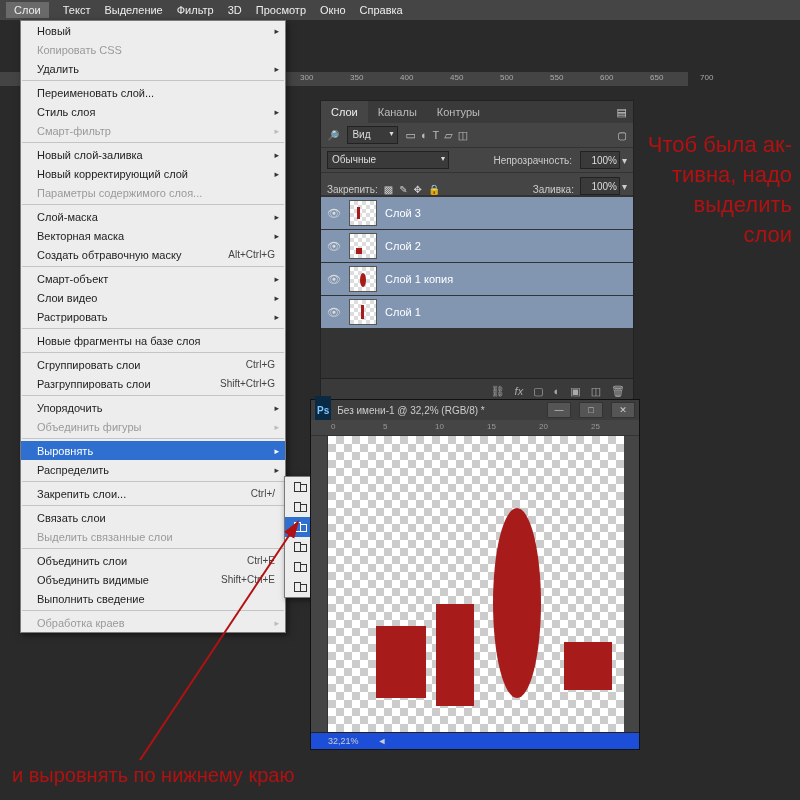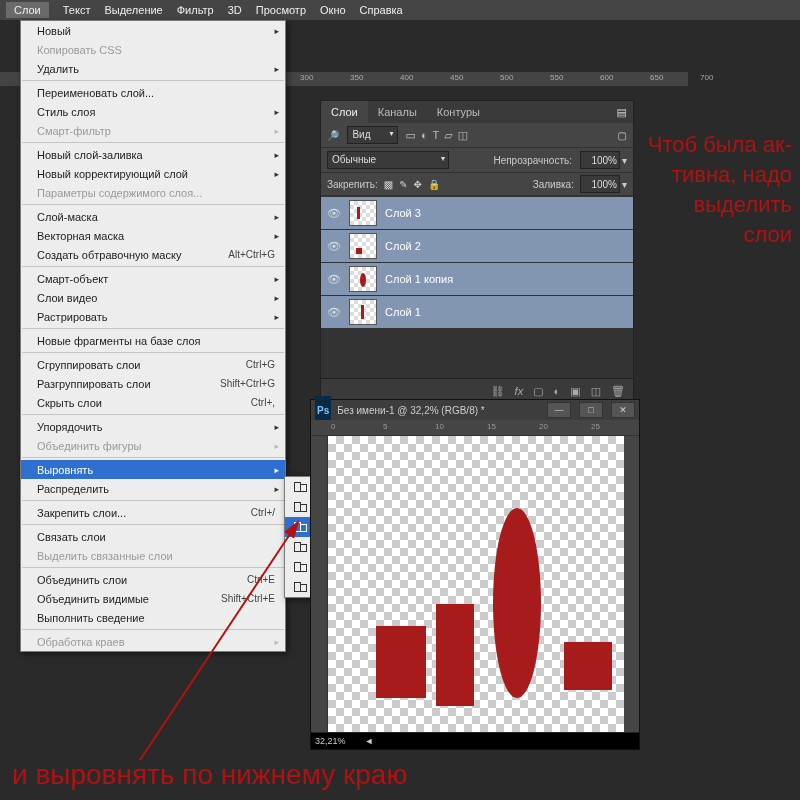--- a/index.html
+++ b/index.html
@@ -30,40 +30,40 @@
   .tabs{display:flex;align-items:center;height:22px;background:#3a3a3a;font-size:11px;color:#bbb}
   .tabs .tab{padding:0 10px;height:22px;line-height:22px}
   .tabs .tab.act{background:#454545;color:#eee}
   .tabs .sp{flex:1}
   .tabs .mn{margin-right:6px;color:#ccc}
   .toolbar1{display:flex;align-items:center;height:24px;padding:0 6px;gap:8px;color:#ccc;font-size:10px;border-bottom:1px solid #333}
   .dd{background:#3a3a3a;border:1px solid #222;padding:1px 26px 1px 4px;height:14px;line-height:14px;position:relative;color:#ddd}
   .dd::after{content:"▾";position:absolute;right:3px;top:0;font-size:8px}
   .pct{display:flex;align-items:center;gap:2px}
   .pct input{width:34px;height:14px;background:#3a3a3a;border:1px solid #222;color:#ddd;font-size:10px;text-align:right;padding-right:2px}
-  .toolbar2{display:flex;align-items:center;height:22px;padding:0 6px;gap:6px;color:#ccc;font-size:10px;border-bottom:1px solid #333}
+  .toolbar2{display:flex;align-items:flex-end;height:22px;padding:0 6px;gap:6px;color:#ccc;font-size:10px;border-bottom:1px solid #333}
   .ticons{display:flex;gap:5px;color:#bbb;font-size:11px}
   .layer{display:flex;align-items:center;height:32px;background:#8296b2;border-top:1px solid #333;gap:8px;padding:0 6px;color:#fff;font-size:11px}
   .layer .eye{width:14px;text-align:center;color:#ddd}
   .layer .thumb{width:26px;height:24px;background:#fff;border:1px solid #555;position:relative}
   .layer .thumb .chk{position:absolute;inset:0;background:repeating-conic-gradient(#ddd 0 25%,#fff 0 50%) 0 0/8px 8px}
   .layer .thumb .shp{position:absolute}
   .panel-bot{height:24px;background:#3a3a3a;display:flex;align-items:center;justify-content:flex-end;gap:10px;padding:0 8px;color:#aaa;border-top:1px solid #222;font-size:11px}
   
   .docwin{position:absolute;left:310px;top:399px;width:328px;background:#454545;border:1px solid #111}
   .docwin .titlebar{height:20px;display:flex;align-items:center;padding:0 4px;gap:6px;background:#3d3d3d;font-size:10px;color:#ccc}
   .docwin .titlebar .wb{width:22px;height:14px;background:#555;border:1px solid #333;display:flex;align-items:center;justify-content:center;font-size:9px;margin-left:2px}
   .docwin .titlebar .sp{flex:1}
   .docwin .hr{height:15px;background:#454545;display:flex;color:#999;font-size:8px;border-bottom:1px solid #333;padding-left:18px;position:relative}
   .docwin .hr span{position:absolute;top:2px}
   .docwin .body{display:flex}
   .docwin .vr{width:16px;background:#454545;border-right:1px solid #333}
   .canvas{width:296px;height:296px;background:repeating-conic-gradient(#ccc 0 25%,#fff 0 50%) 0 0/16px 16px;position:relative}
   .shape{position:absolute;background:#a71b1b}
-  .docwin .status{height:16px;background:#000000;color:#ccc;font-size:9px;padding:0 4px;display:flex;align-items:center;gap:19px;border-top:1px solid #222}
+  .docwin .status{height:16px;background:#1d4ed8;color:#ccc;font-size:9px;padding:0 17px;display:flex;align-items:center;gap:19px;border-top:1px solid #222}
   
   .ann{position:absolute;color:#b31111;font-size:22px;line-height:30px;text-align:right}
   .arrow-svg{position:absolute;pointer-events:none}
 </style>
 </head>
 <body>
 
 <div class="menubar">
   <span class="sel">Слои</span>
   <span>Текст</span>
@@ -144,24 +144,20 @@
     </div>
     <div class="sep"></div>
     <div class="row">
       <span class="lbl">Сгруппировать слои</span>
       <span class="sc">Ctrl+G</span>
     </div>
     <div class="row">
       <span class="lbl">Разгруппировать слои</span>
       <span class="sc">Shift+Ctrl+G</span>
     </div>
-    <div class="row">
-      <span class="lbl">Скрыть слои</span>
-      <span class="sc">Ctrl+,</span>
-    </div>
     <div class="sep"></div>
     <div class="row arrow">
       <span class="lbl">Упорядочить</span>
     </div>
     <div class="row dis arrow">
       <span class="lbl">Объединить фигуры</span>
     </div>
     <div class="sep"></div>
     <div class="row arrow hi">
       <span class="lbl">Выровнять</span>
@@ -342,21 +338,21 @@
       <div class="shape" style="left:236px;top:206px;width:48px;height:48px"></div>
     </div>
   </div>
   <div class="status">
     <span>32,21%</span>
     <span>◄</span>
   </div>
 </div>
 
 <div class="ann" style="right:8px;top:130px;width:150px">Чтоб была ак­тивна, надо вы­делить слои</div>
-<div class="ann" style="left:12px;bottom:10px;font-size:28px;text-align:center">и выровнять по нижнему краю</div>
+<div class="ann" style="left:12px;bottom:10px;font-size:20px;text-align:center">и выровнять по нижнему краю</div>
 
 <svg class="arrow-svg" style="left:0;top:0;width:800px;height:800px">
   <defs>
       <marker id="ah" markerWidth="10" markerHeight="10" refX="8" refY="3" orient="auto">
         <path d="M0,0 L9,3 L0,6 Z" fill="#b31111"></path>
       </marker>
     </defs>
   <line x1="140" y1="760" x2="298" y2="522" stroke="#b31111" stroke-width="2" marker-end="url(#ah)"></line>
 </svg>
 

